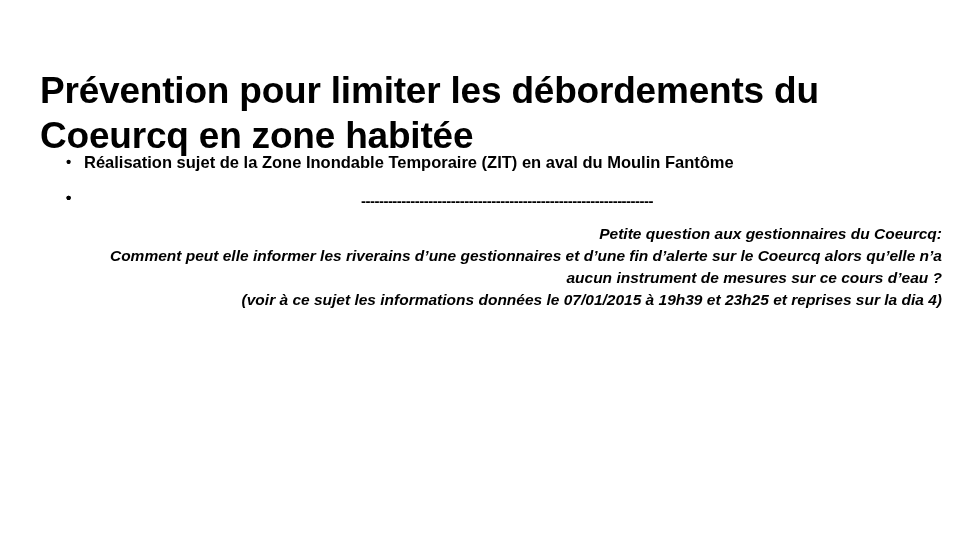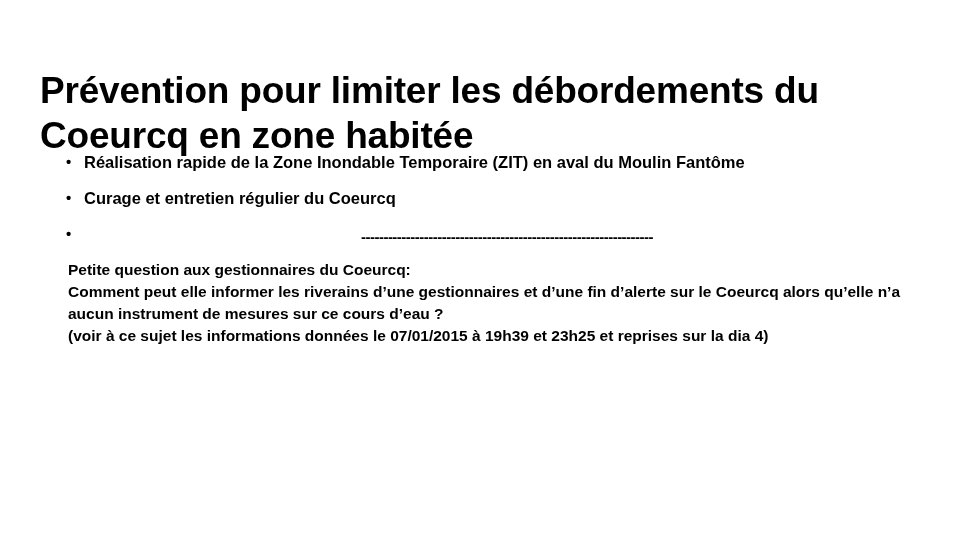--- a/index.html
+++ b/index.html
@@ -67,44 +67,45 @@
     font-weight: bold;
     letter-spacing: -0.5px;
     white-space: nowrap;
     overflow: hidden;
     padding-left: 10px;
   }
   .note-block {
     margin-top: 14px;
     font-size: 15.5px;
     font-weight: bold;
+    font-style: italic;
     line-height: 1.42;
     padding-left: 6px;
+    text-align: right;
   }
   .note-line {
     display: block;
   }
 </style>
 </head>
 <body>
 
 <div class="slide">
 
   <h1 class="slide-title">Prévention pour limiter les débordements du Coeurcq en zone habitée</h1>
 
   <div class="body-block">
 
     <ul class="bullet-list">
       <li class="bullet-item">
         <span class="dot">•</span>
-        <span>Réalisation rapide de la Zone Inondable Temporaire (ZIT) en aval du Moulin Fantôme</span>
+        <span>Réalisation sujet de la Zone Inondable Temporaire (ZIT) en aval du Moulin Fantôme</span>
       </li>
       <li class="bullet-item">
         <span class="dot">•</span>
-        <span>Curage et entretien régulier du Coeurcq</span>
       </li>
       <li class="bullet-item">
         <span class="dot">•</span>
       </li>
     </ul>
 
     <div class="divider-line">-----------------------------------------------------------------</div>
 
     <div class="note-block">
       <span class="note-line">Petite question aux gestionnaires du Coeurcq:</span>

